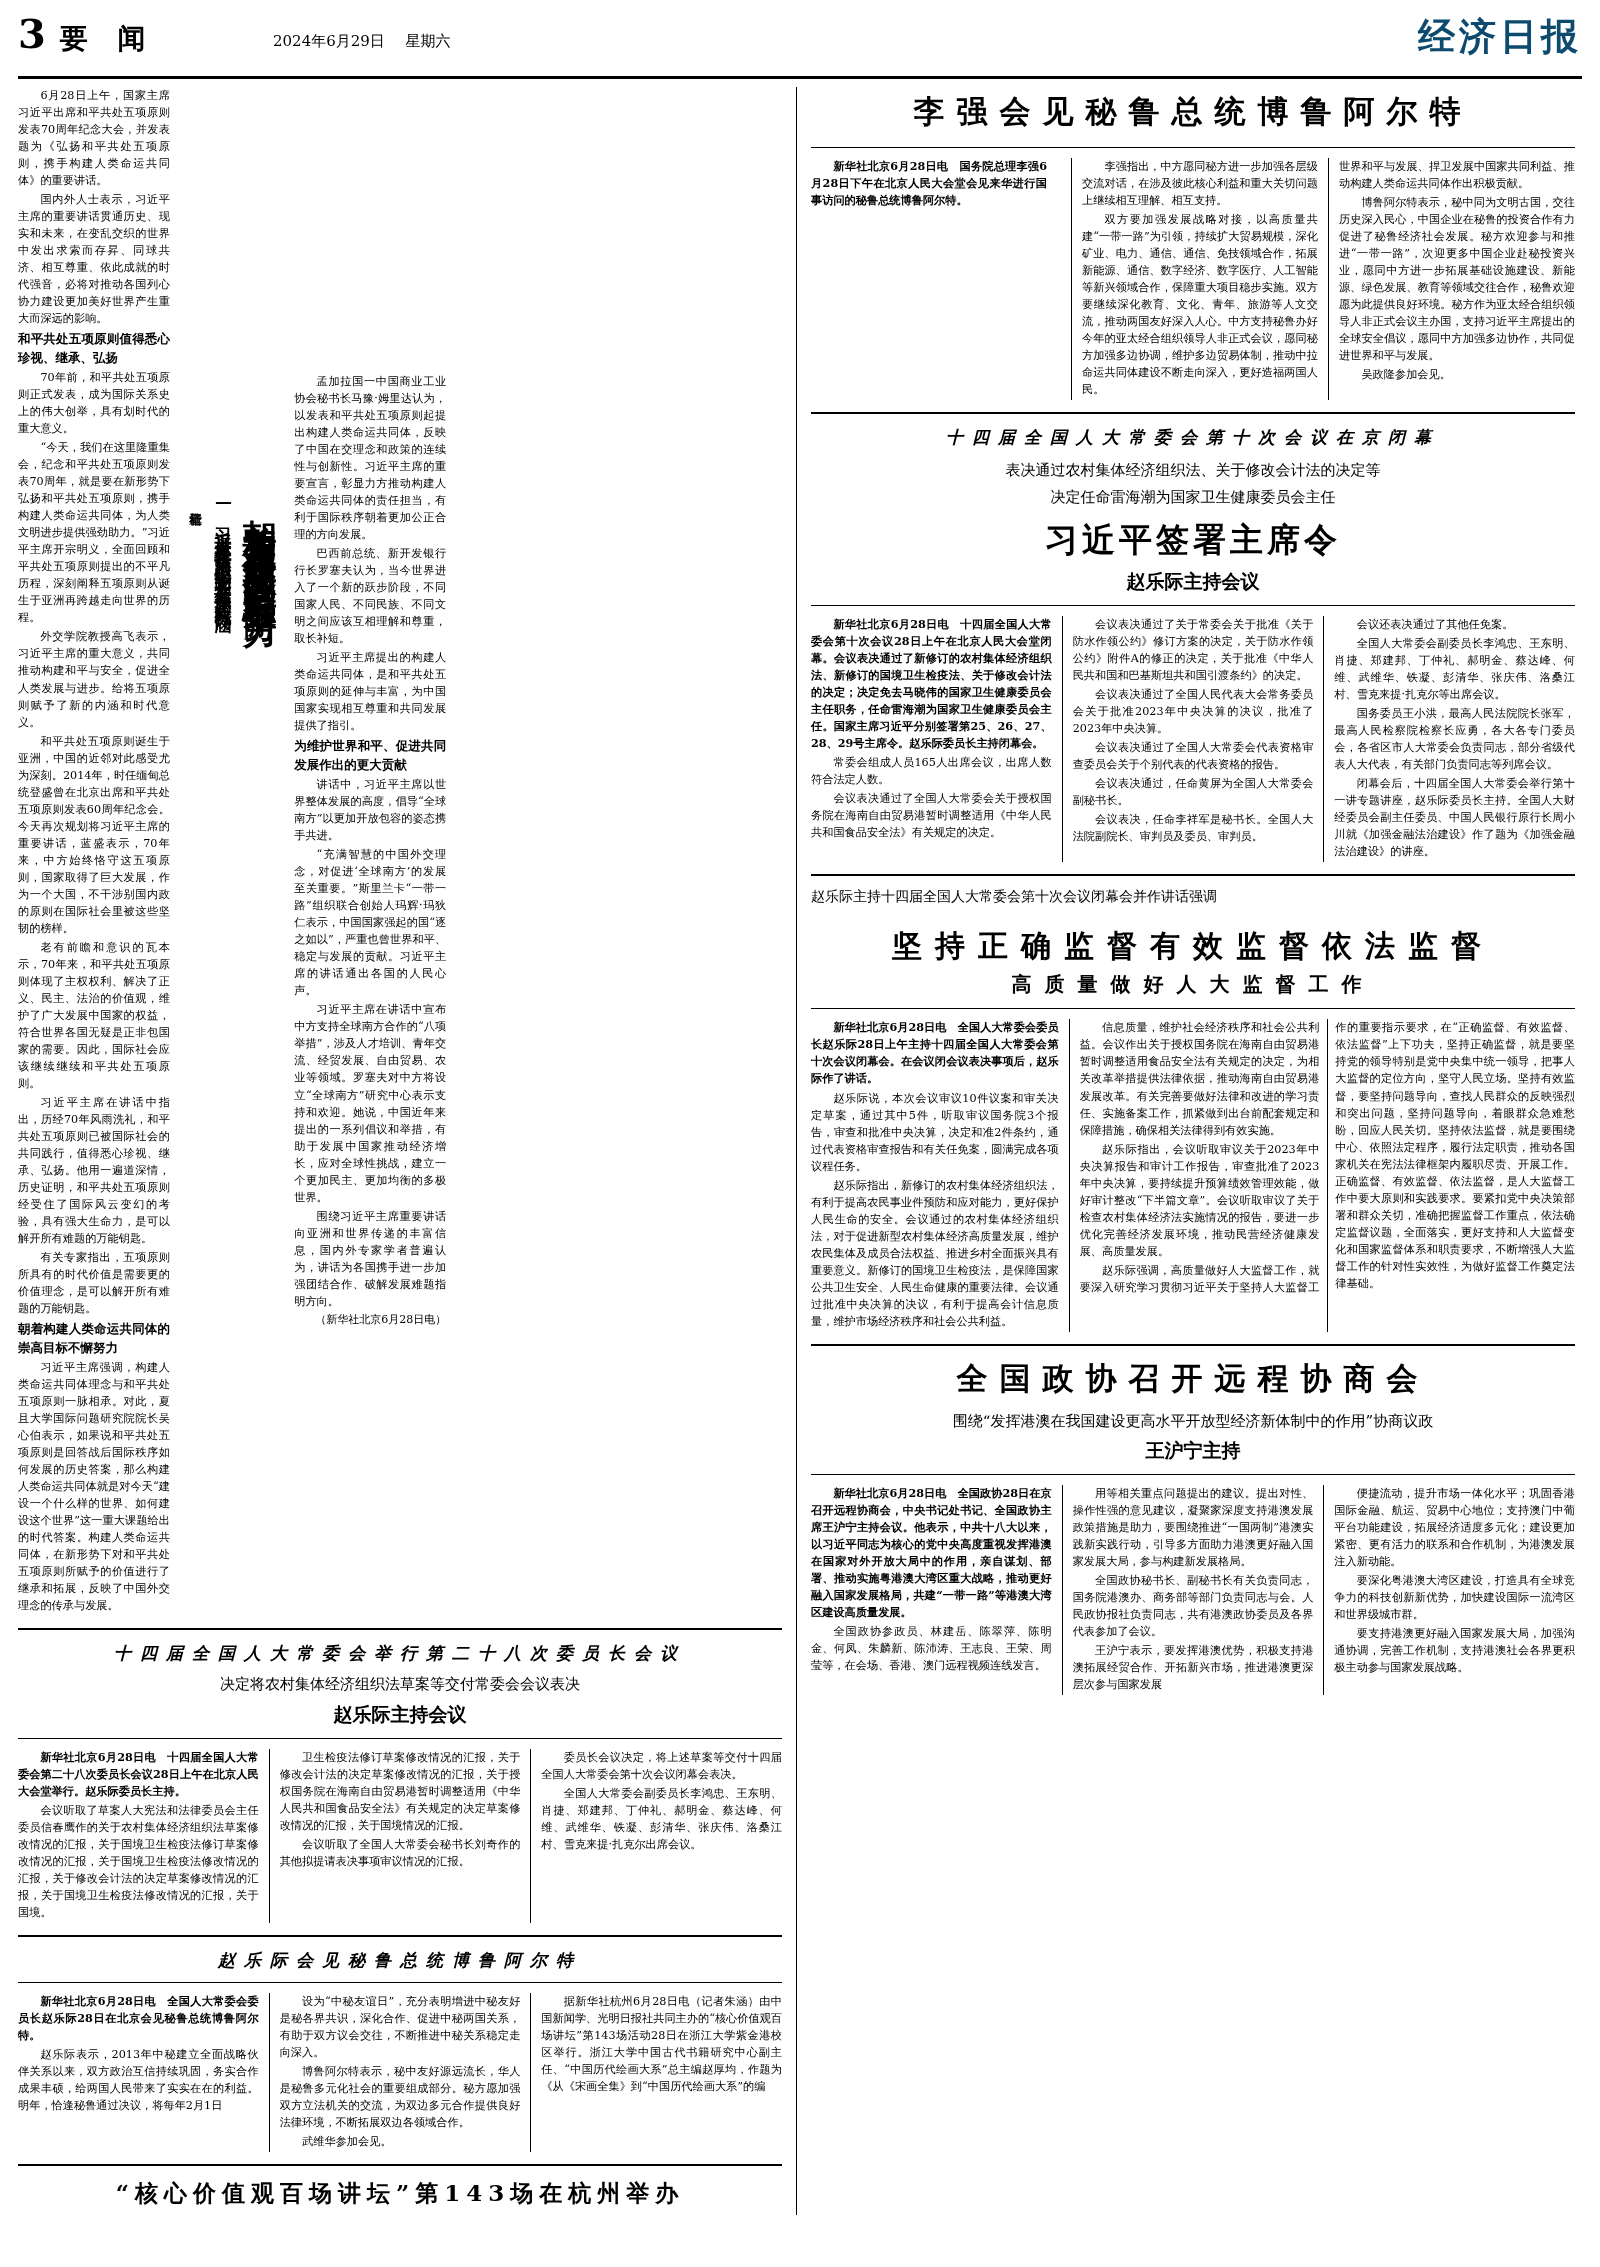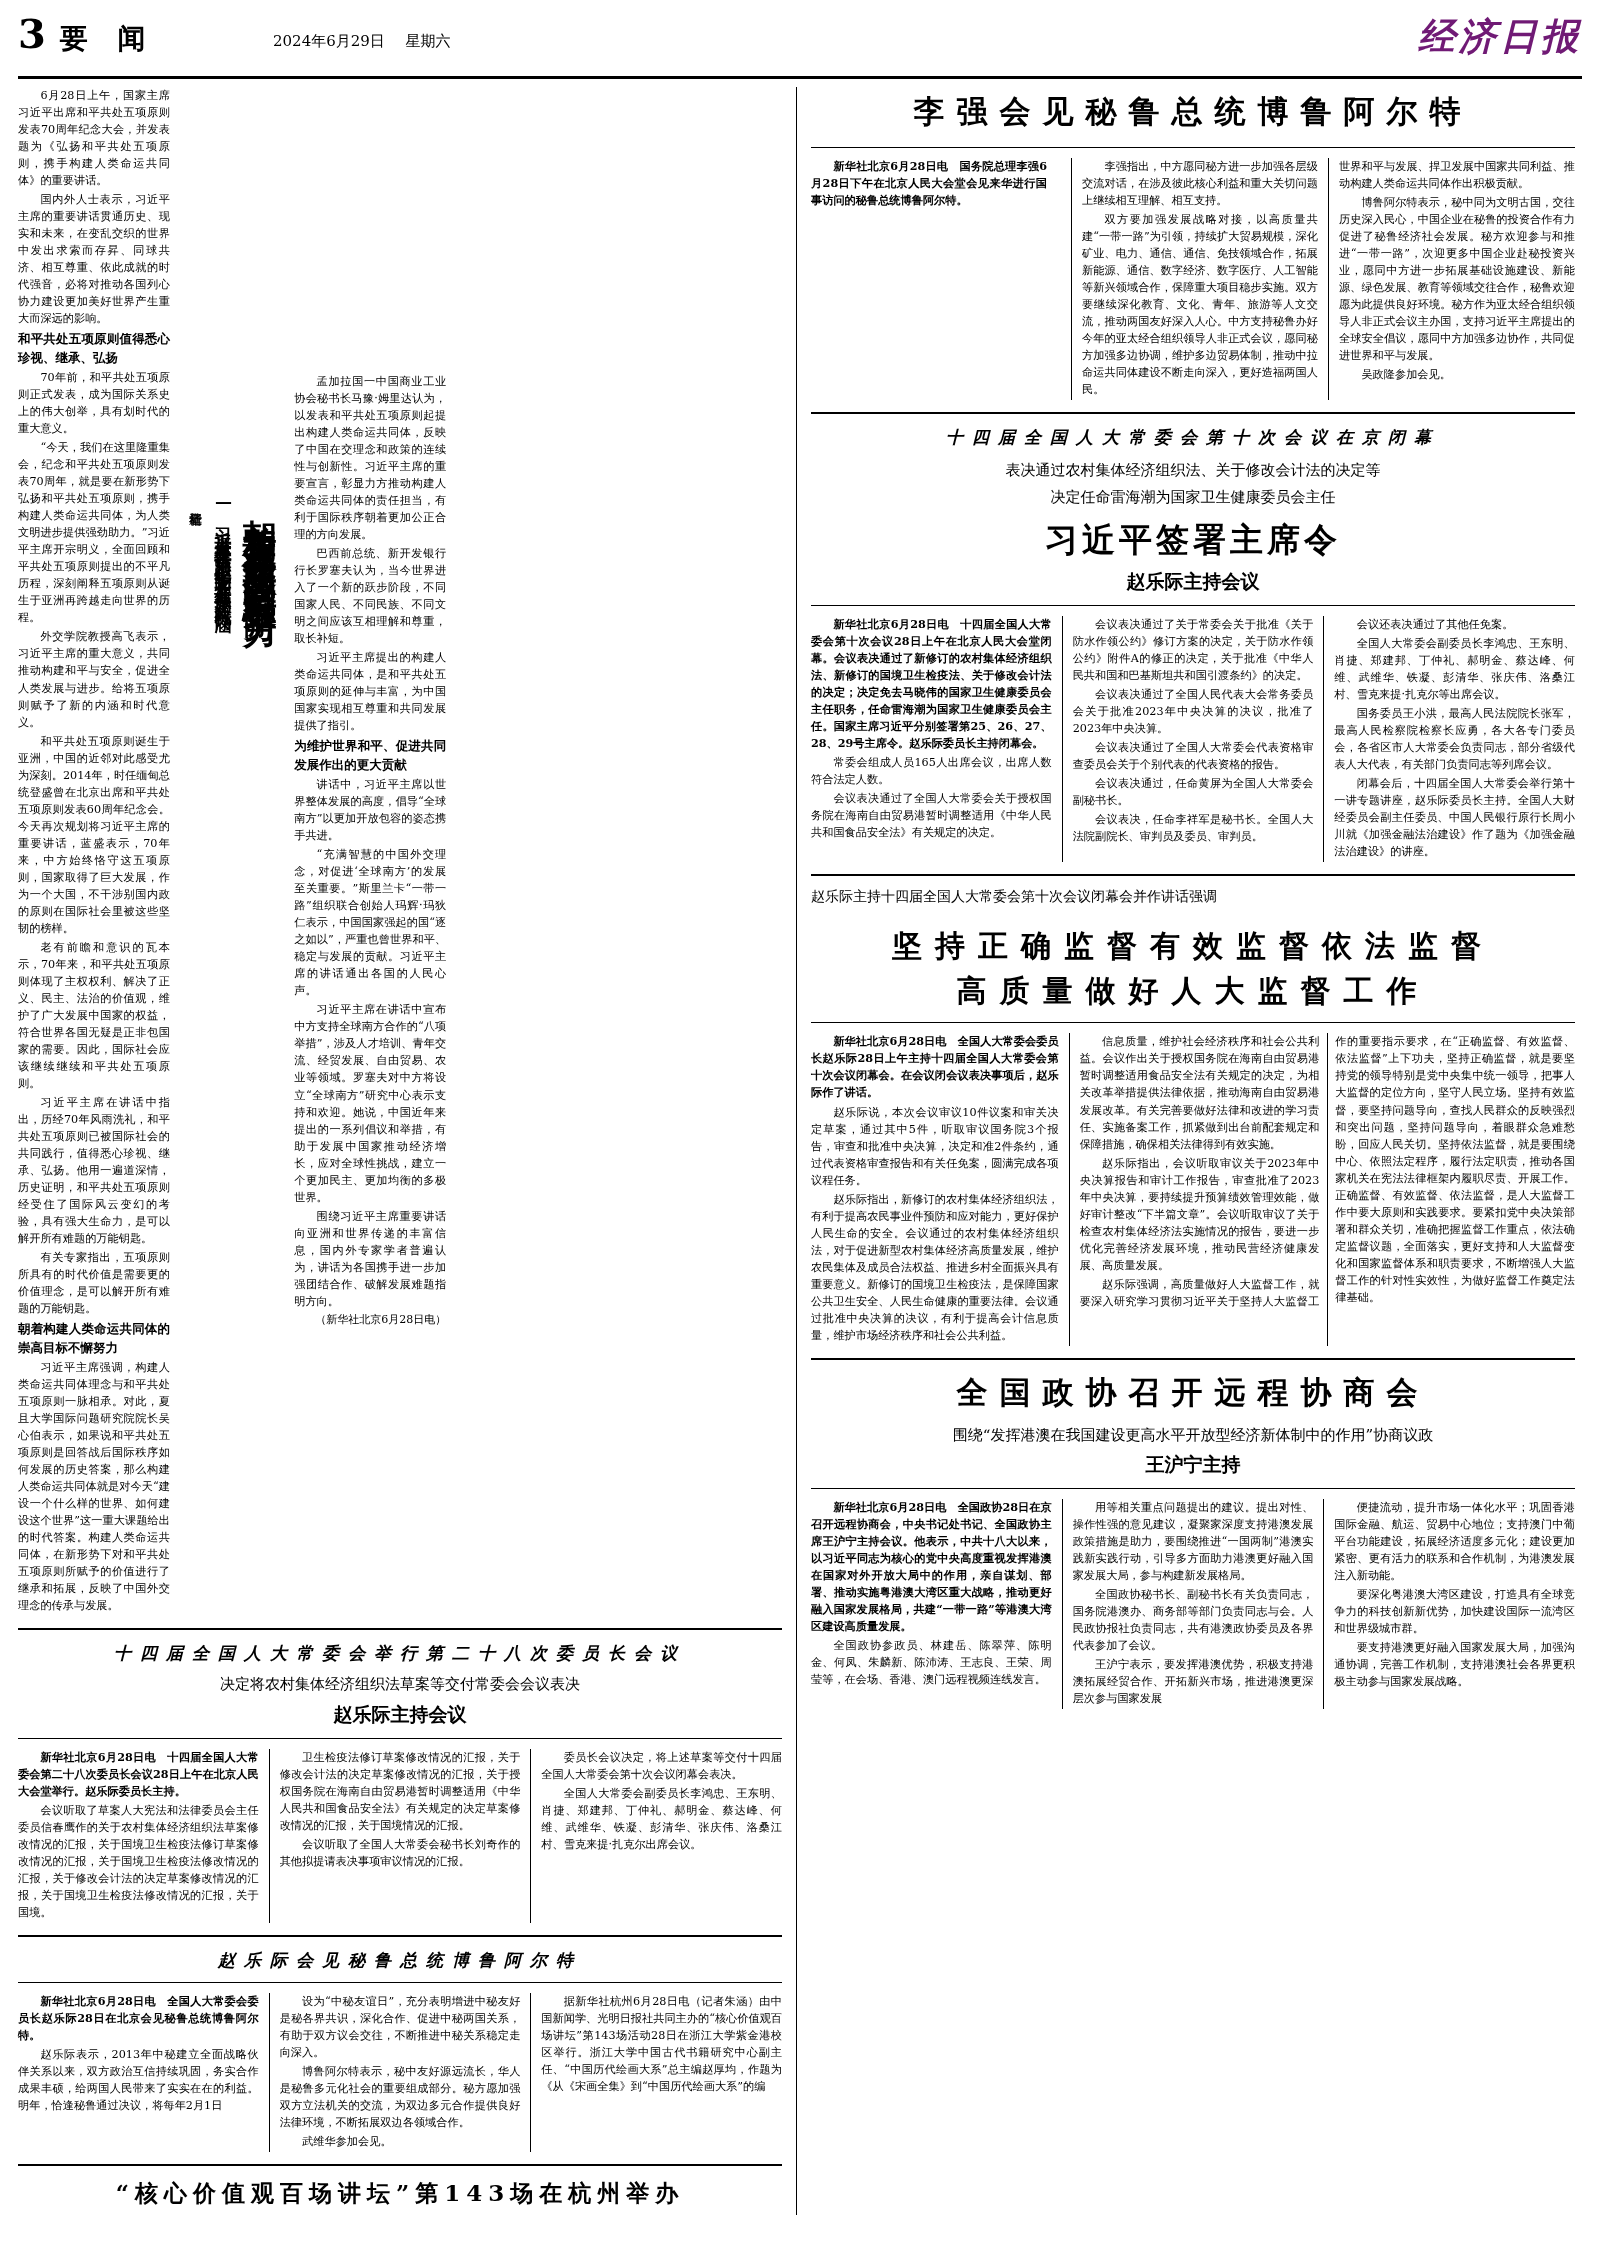--- a/index.html
+++ b/index.html
@@ -6,21 +6,21 @@
   body{width:1600px;height:2267px;font-family:"DejaVu Sans","Liberation Sans",sans-serif;color:#000;}
   .page{position:relative;width:1600px;height:2267px;padding:0;box-sizing:border-box;}
 
   
   .masthead{position:relative;height:62px;margin:14px 18px 0 18px;border-bottom:3px solid #000;}
   .mh-left{position:absolute;left:0;top:0;display:flex;align-items:baseline;gap:14px;}
   .mh-pagenum{font-family:"DejaVu Serif","Liberation Serif",serif;font-size:40px;font-weight:bold;line-height:1;}
   .mh-section{font-family:"DejaVu Serif","Liberation Serif",serif;font-size:28px;font-weight:bold;letter-spacing:10px;}
   .mh-date{position:absolute;left:255px;top:18px;font-size:15px;font-family:"DejaVu Serif","Liberation Serif",serif;}
   .mh-date span{margin-right:16px;}
-  .mh-logo{position:absolute;right:0;top:-2px;font-family:"DejaVu Serif","Liberation Serif",serif;font-size:37px;font-weight:bold;letter-spacing:4px;color:#701a75;font-style:italic;}
+  .mh-logo{position:absolute;right:0;top:-2px;font-family:"DejaVu Serif","Liberation Serif",serif;font-size:37px;font-weight:bold;letter-spacing:4px;color:#0c4a6e;}
 
   
   .body-wrap{display:flex;margin:8px 18px 0 18px;}
   .col-left{width:764px;}
   .col-div{width:0;border-left:1px solid #000;margin:0 14px;}
   .col-right{width:764px;}
 
   .rule{border-top:1px solid #000;margin:10px 0;}
   .rule-thick{border-top:2px solid #000;margin:12px 0;}
 
@@ -219,21 +219,21 @@
             <p>闭幕会后，十四届全国人大常委会举行第十一讲专题讲座，赵乐际委员长主持。全国人大财经委员会副主任委员、中国人民银行原行长周小川就《加强金融法治建设》作了题为《加强金融法治建设》的讲座。</p>
           </div>
         </div>
       </div>
 
       <div class="rule-thick"></div>
 
       <div class="sectionblock">
         <div class="kicker">赵乐际主持十四届全国人大常委会第十次会议闭幕会并作讲话强调</div>
         <div class="hl-spaced" style="font-size:30px;letter-spacing:13px;margin-top:20px;">坚持正确监督有效监督依法监督</div>
-        <div class="hl-spaced" style="font-size:30px;letter-spacing:13px;margin-top:4px;margin-bottom:8px;">高质量做好人大监督工作</div>
+        <div class="hl-spaced" style="font-size:20px;letter-spacing:13px;margin-top:4px;margin-bottom:8px;">高质量做好人大监督工作</div>
         <div class="rule"></div>
         <div style="display:flex;">
           <div class="txt" style="flex:1;padding-right:10px;border-right:1px solid #000;">
             <p class="dateline">新华社北京6月28日电　全国人大常委会委员长赵乐际28日上午主持十四届全国人大常委会第十次会议闭幕会。在会议闭会议表决事项后，赵乐际作了讲话。</p>
             <p>赵乐际说，本次会议审议10件议案和审关决定草案，通过其中5件，听取审议国务院3个报告，审查和批准中央决算，决定和准2件条约，通过代表资格审查报告和有关任免案，圆满完成各项议程任务。</p>
             <p>赵乐际指出，新修订的农村集体经济组织法，有利于提高农民事业件预防和应对能力，更好保护人民生命的安全。会议通过的农村集体经济组织法，对于促进新型农村集体经济高质量发展，维护农民集体及成员合法权益、推进乡村全面振兴具有重要意义。新修订的国境卫生检疫法，是保障国家公共卫生安全、人民生命健康的重要法律。会议通过批准中央决算的决议，有利于提高会计信息质量，维护市场经济秩序和社会公共利益。</p>
           </div>
           <div class="txt" style="flex:2;padding-left:10px;column-count:2;column-gap:16px;column-rule:1px solid #000;">
             <p>信息质量，维护社会经济秩序和社会公共利益。会议作出关于授权国务院在海南自由贸易港暂时调整适用食品安全法有关规定的决定，为相关改革举措提供法律依据，推动海南自由贸易港发展改革。有关完善要做好法律和改进的学习责任、实施备案工作，抓紧做到出台前配套规定和保障措施，确保相关法律得到有效实施。</p>
             <p>赵乐际指出，会议听取审议关于2023年中央决算报告和审计工作报告，审查批准了2023年中央决算，要持续提升预算绩效管理效能，做好审计整改“下半篇文章”。会议听取审议了关于检查农村集体经济法实施情况的报告，要进一步优化完善经济发展环境，推动民营经济健康发展、高质量发展。</p>

